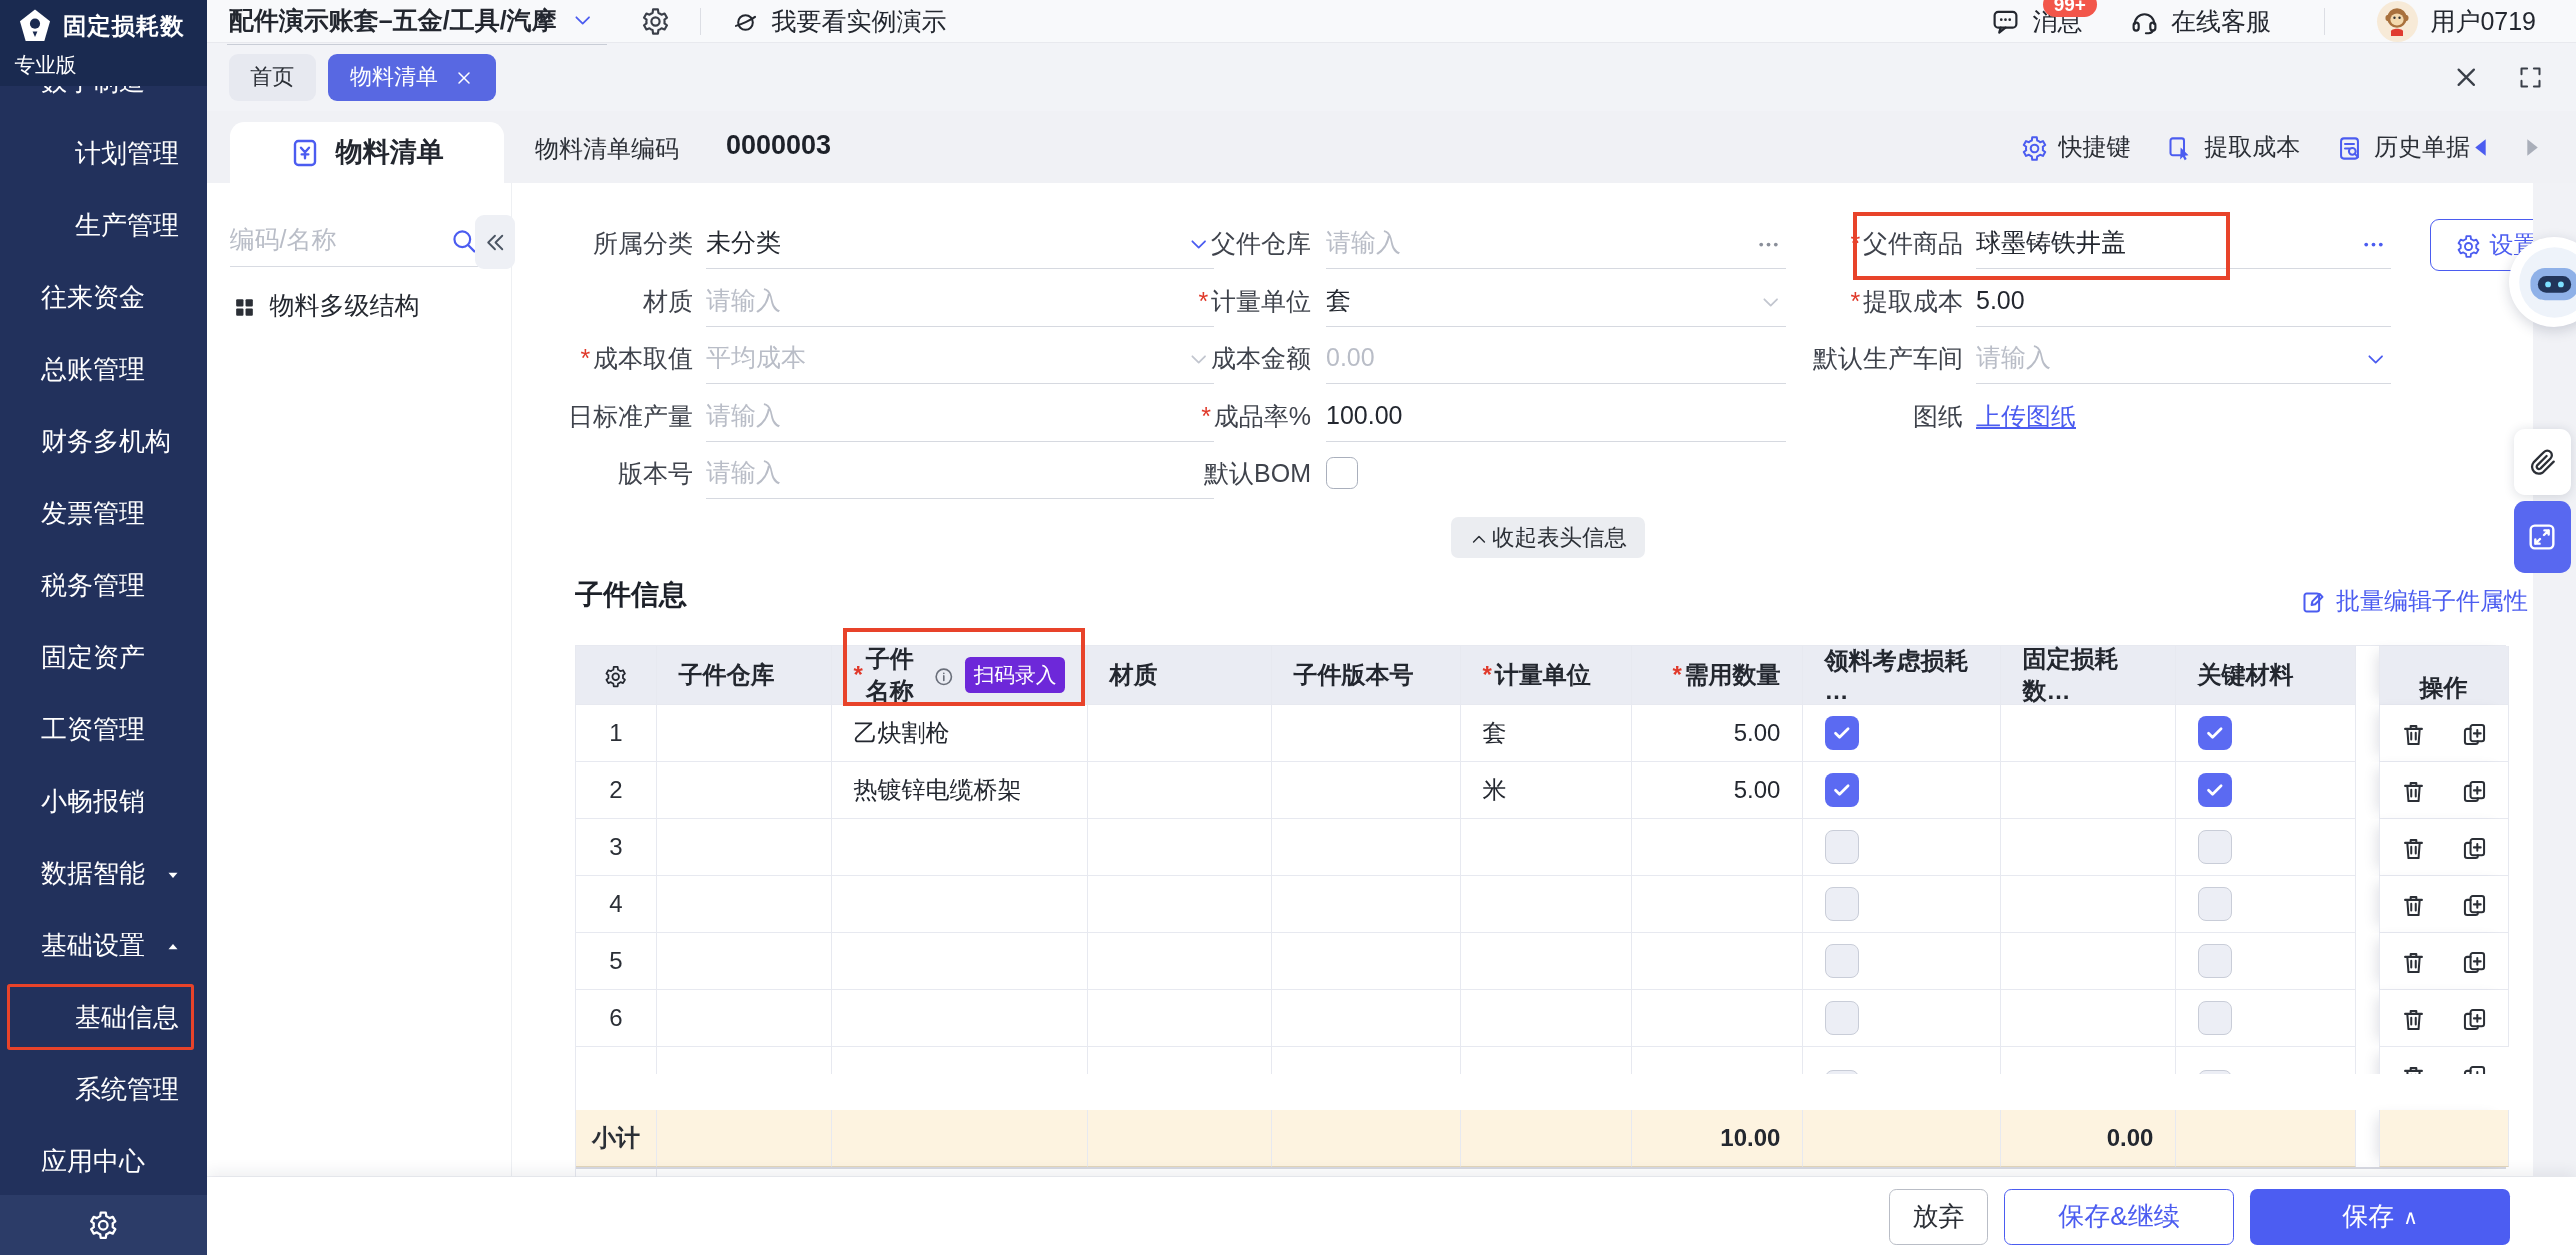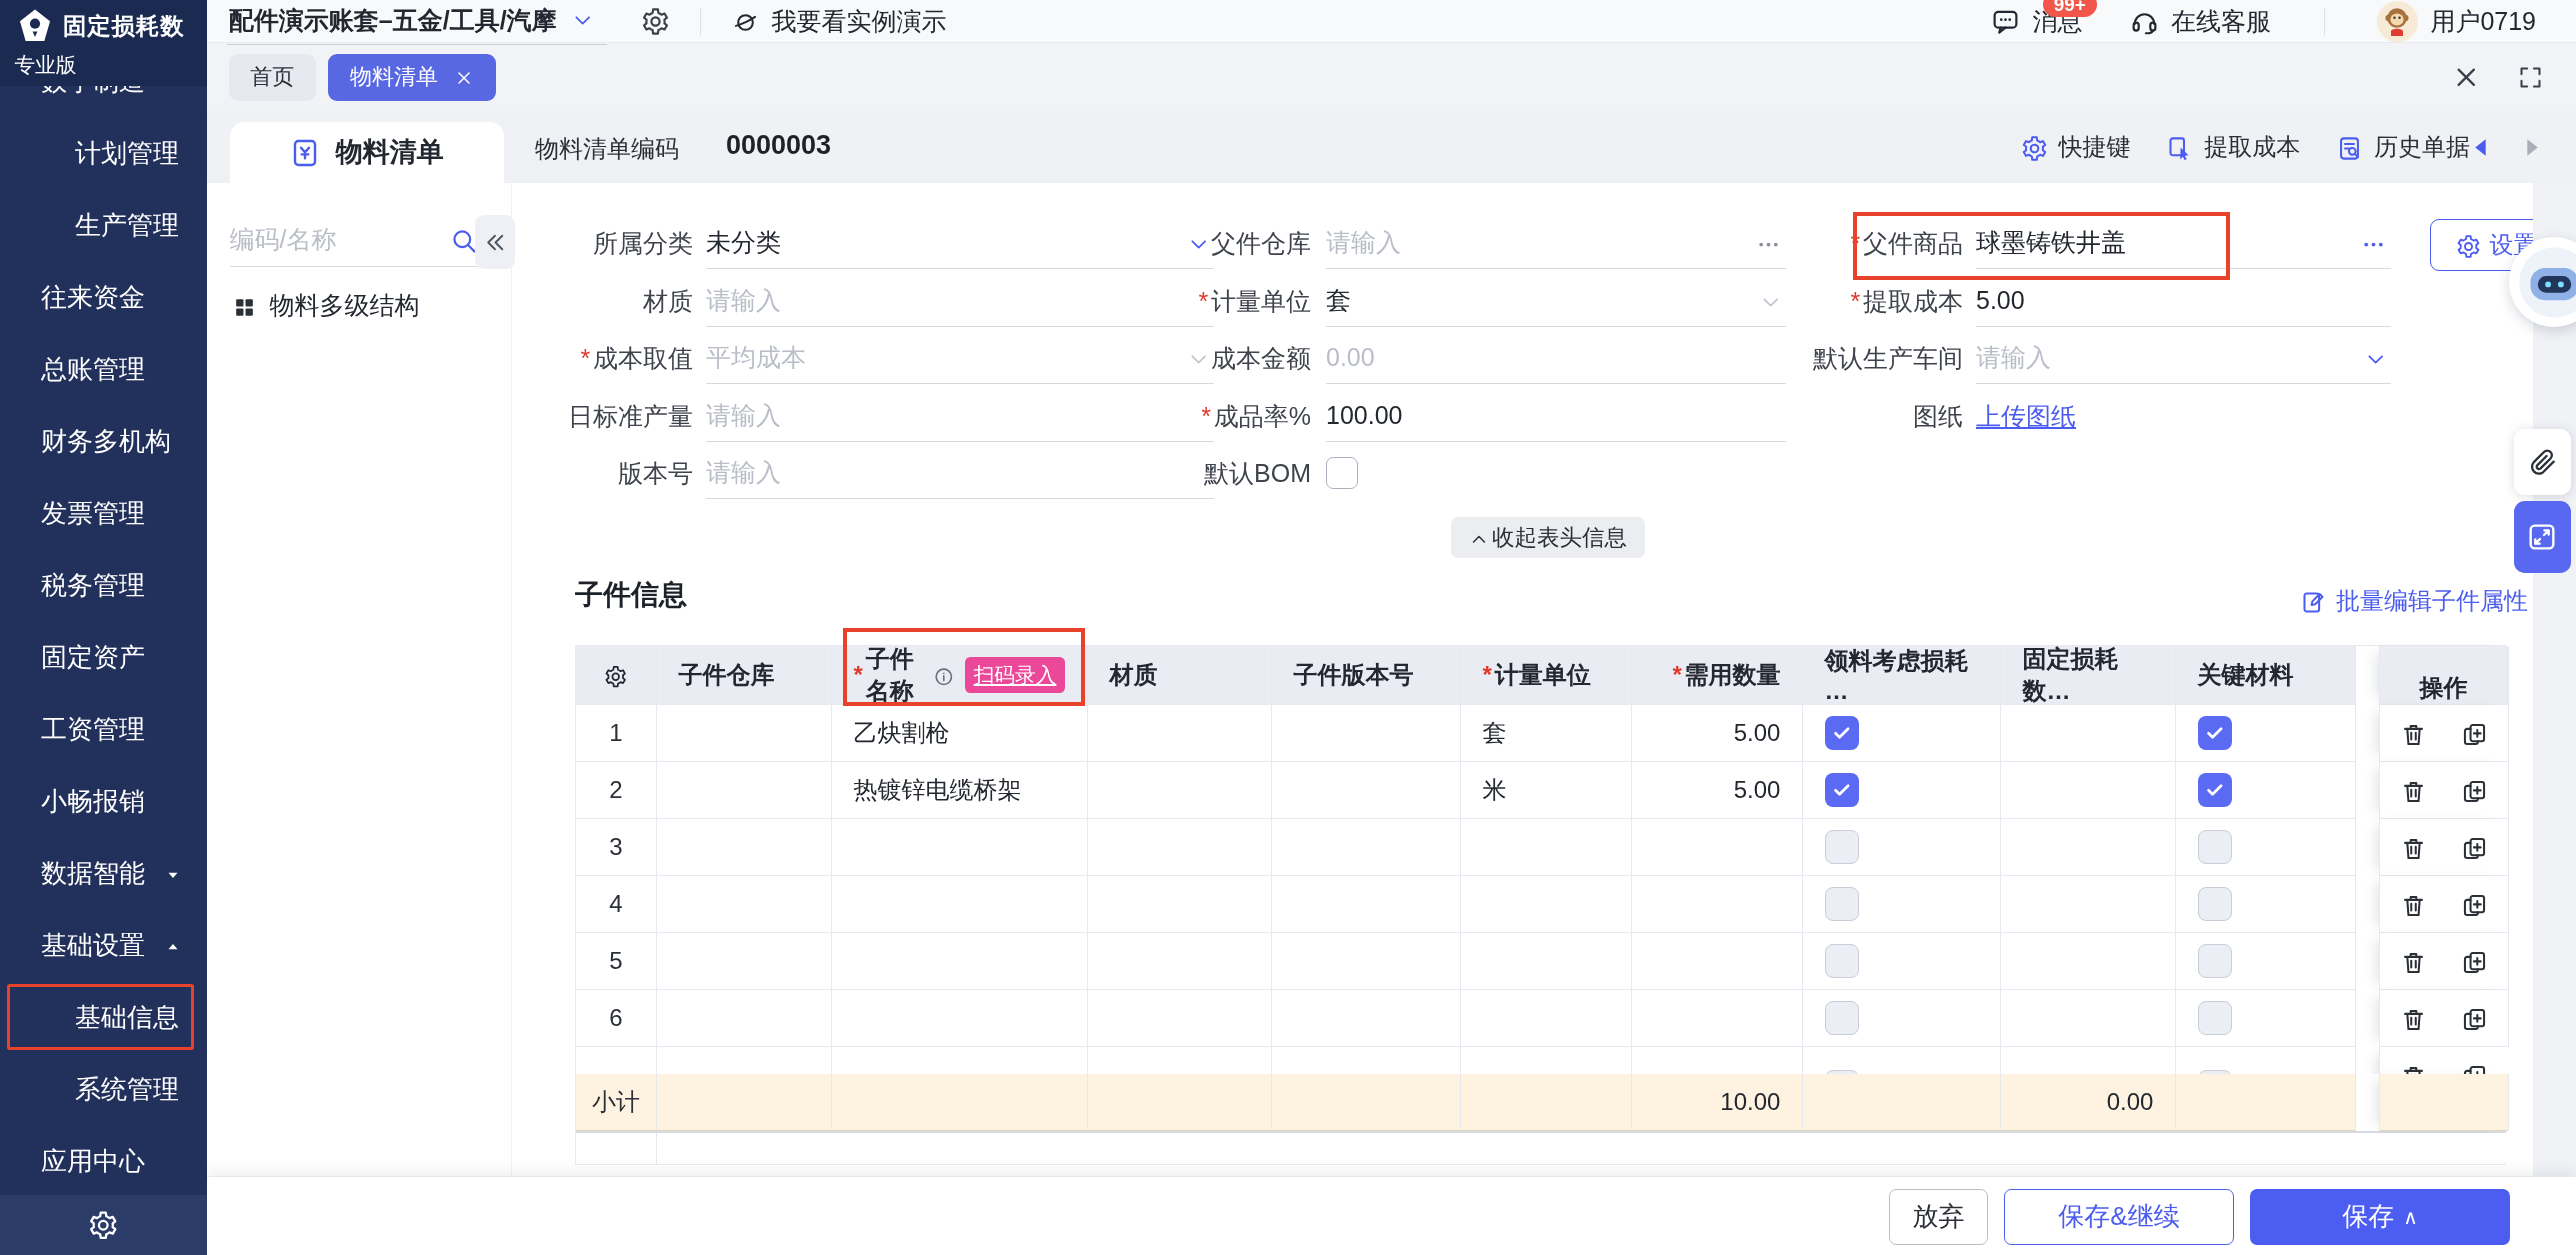--- a/index.html
+++ b/index.html
@@ -93,26 +93,26 @@
   .t-head .t-cell{height:59px;background:var(--thbg);font-weight:600;color:#23272f;overflow:visible;}
   .c-num{justify-content:center;padding:0;color:#2b2f36;}
   .c-qty{justify-content:flex-end;}
   .c-ops{justify-content:center;gap:34px;border-left:0.9px solid var(--tline);box-shadow:-9px 0 12.6px -7.2px rgba(40,50,80,.15);}
   .c-spacer{border-right:none;border-bottom:none;padding:0;background:#fff;}
   .t-head .c-spacer{background:#fff;}
   .cbx-t{width:34px;height:34px;border-radius:8px;flex:none;cursor:pointer;}
   .cbx-t.on{background:#5b6af2;display:flex;align-items:center;justify-content:center;color:#fff;}
   .cbx-t.off{background:#eceef5;border:1.8px solid #c9cdd8;}
   .op-ic{color:#2b2f36;cursor:pointer;}
-  .scan-badge{background:#ec4899;color:#fff;border-radius:5.4px;font-size:20.7px;font-weight:400;padding:3.6px 9px;margin-left:10px;cursor:pointer;white-space:nowrap;text-decoration:underline;}
+  .scan-badge{background:#6d28d9;color:#fff;border-radius:5.4px;font-size:20.7px;font-weight:400;padding:3.6px 9px;margin-left:10px;cursor:pointer;white-space:nowrap;}
   .info-ic{color:#6a6f7a;margin-left:7.2px;}
   .t-row.clip{height:27px;overflow:hidden;}
   .t-row.clip .t-cell{border-bottom:none;}
   .t-row.clip .cbx-t,.t-row.clip .c-num span{margin-top:23.4px;}
-  .t-row.subtotal .t-cell{background:var(--subtotal);font-weight:400;border-bottom:0.9px solid #e2d6ba;}
+  .t-row.subtotal .t-cell{background:var(--subtotal);font-weight:700;border-bottom:0.9px solid #e2d6ba;margin-top:36px;}
   .t-row.subtotal .c-spacer{background:#fff;border-bottom:none;}
   .t-row.subtotal{border-bottom:2.7px solid #d8dae2;}
   .t-row.ghost .g1{width:81px;height:32px;border-right:0.9px solid var(--tline);border-bottom:0.9px solid var(--tline);}
   .t-row.ghost .g2{flex:1;border-bottom:0.9px solid var(--tline);}
   .hdr-frame{position:absolute;left:10.8px;right:1.8px;top:-18px;bottom:-1.8px;border:4.5px solid var(--red);z-index:5;pointer-events:none;}
   .field-red-frame{position:absolute;left:1646px;top:29px;width:377px;height:68px;border:4.5px solid var(--red);z-index:5;pointer-events:none;}
 
   
   .footer{position:absolute;left:207px;bottom:0;right:0;height:79px;background:#fff;box-shadow:0 -5.4px 14.4px rgba(30,40,70,.08);display:flex;align-items:center;justify-content:flex-end;gap:16px;padding-right:66px;z-index:25;}
   .btn{height:56px;border-radius:7.2px;display:flex;align-items:center;justify-content:center;font-size:26px;cursor:pointer;background:#fff;}

